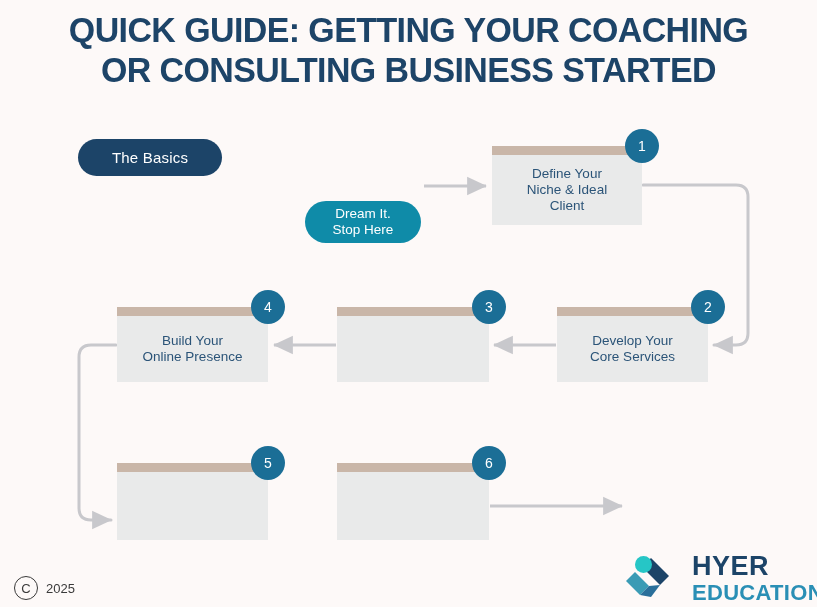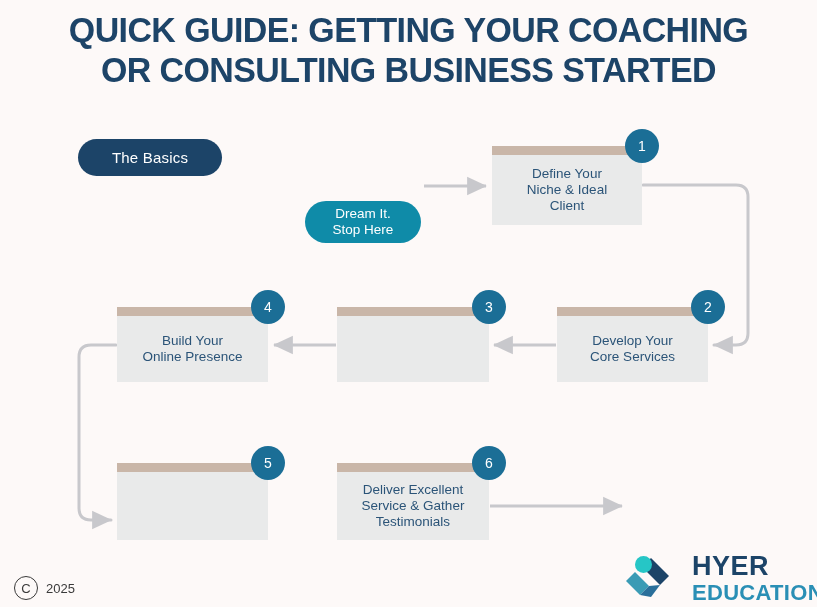--- a/index.html
+++ b/index.html
@@ -264,27 +264,20 @@
   </div>
 
   <div class="step step5">
     <div class="bar"></div>
     <div class="badge">5</div>
   </div>
 
   <div class="step step6">
     <div class="bar"></div>
     <div class="badge">6</div>
-    <div class="label">
-      <div>
-        <span>Deliver Excellent</span><br>
-        <span>Service &amp; Gather</span><br>
-        <span>Testimonials</span>
-      </div>
-    </div>
   </div>
 
 
   <div class="copyright">
     <span class="c-mark">C</span>
     <span>2025</span>
   </div>
 
   <div class="logo">
     <svg class="logo-mark" viewBox="0 0 58 52">

